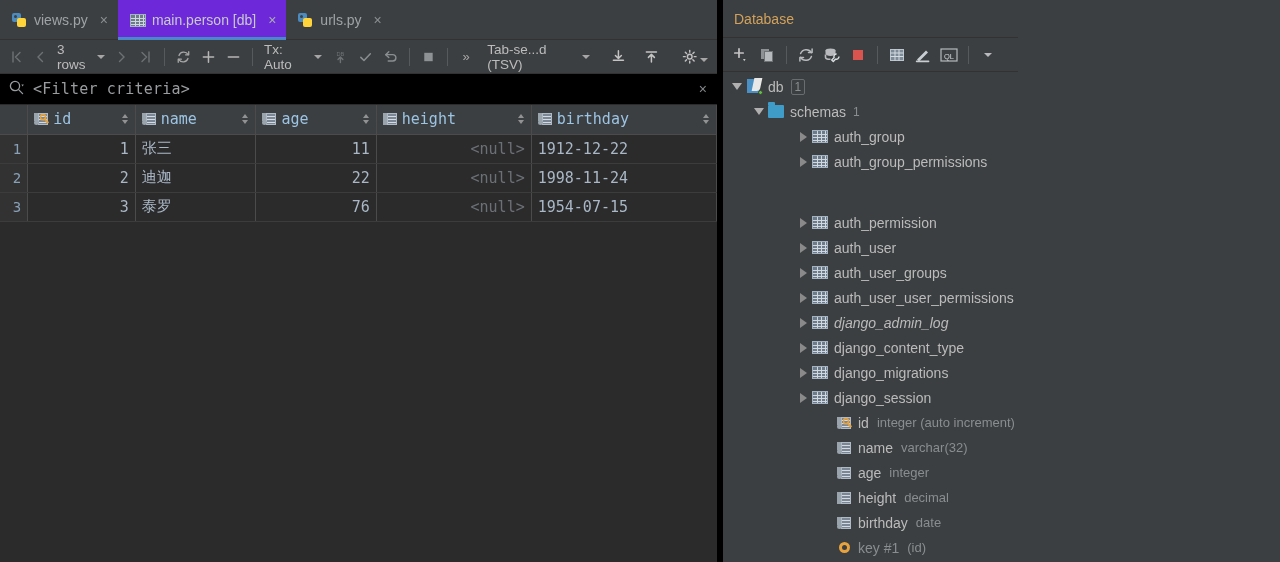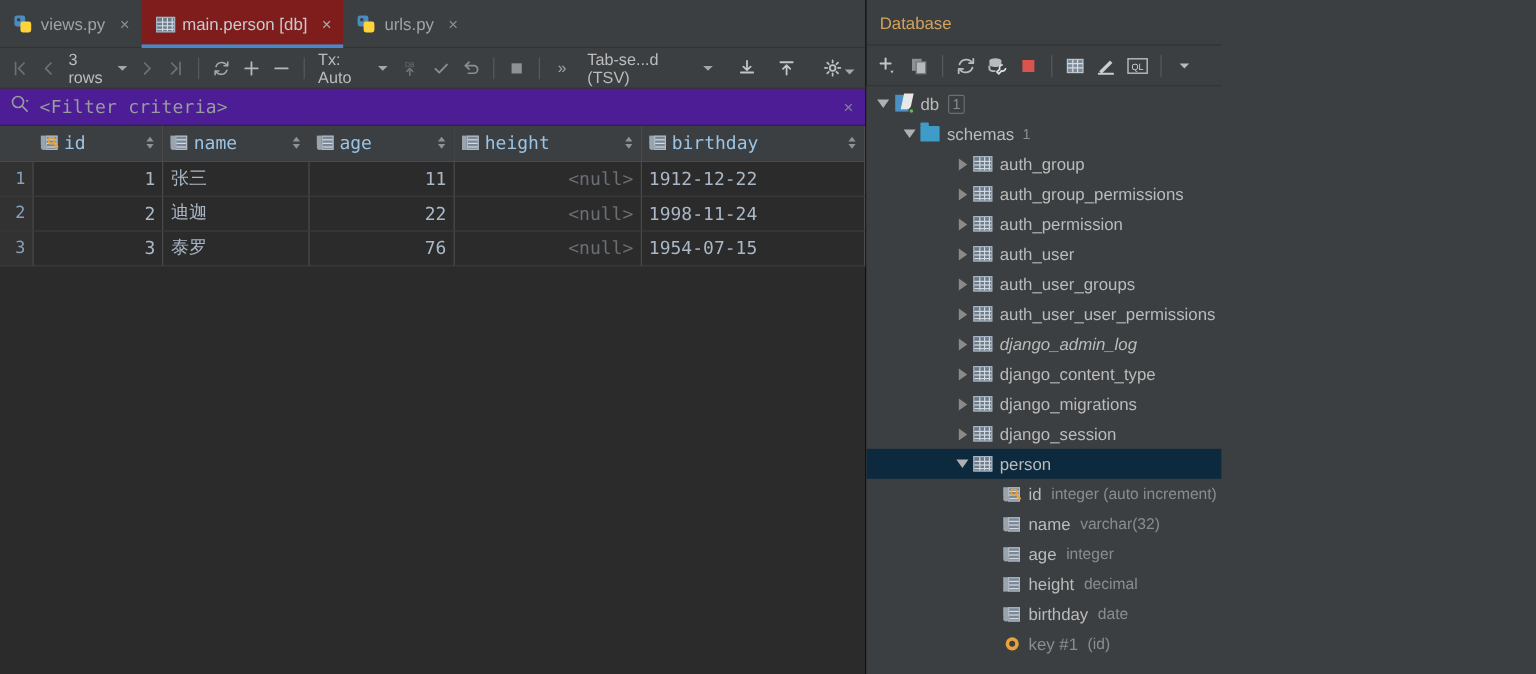--- a/index.html
+++ b/index.html
@@ -19,21 +19,21 @@
     position: relative; height: 40px; background: #3c3f41;
     display: flex; align-items: stretch;
     border-bottom: 1px solid #323232;
   }
   .tab {
     display: flex; align-items: center; gap: 6px;
     padding: 0 10px 0 12px; height: 40px;
     color: #9fa3a6; font-size: 14px; white-space: nowrap;
     position: relative;
   }
-  .tab.active { background: #7f1d1d; color: #c8cbce; }
+  .tab.active { background: #6d28d9; color: #c8cbce; }
   .tab.active::after {
     content: ""; position: absolute; left: 0; right: 0; bottom: 0;
     height: 3px; background: #4a88c7;
   }
   .tab .tclose {
     color: #8b8f92; font-size: 14px; margin-left: 6px; line-height: 1;
   }
   .tab.active .tclose { color: #a9adb0; }
 
   
@@ -80,21 +80,21 @@
   }
   .tbtn.dim { color: #6e7174; }
   .tbtn svg { display: block; }
   .tsep { width: 1px; height: 18px; background: #565a5c; margin: 0 6px; }
   .caret { width: 0; height: 0; border-left: 4px solid transparent;
            border-right: 4px solid transparent; border-top: 4px solid #a6a6a6; }
   .lbl { font-size: 13.5px; color: #bcbcbc; }
 
   
   .filterbar {
-    height: 31px; background: #4c1d95; display: flex; align-items: center;
+    height: 31px; background: #000000; display: flex; align-items: center;
     padding: 0 8px; border-bottom: 1px solid #2b2b2b;
   }
   .filtertext {
     font-family: "DejaVu Sans Mono", monospace; font-size: 15px;
     color: #9a9da0; margin-left: 8px; letter-spacing: 0.2px;
   }
   .filterclose { margin-left: auto; color: #83878a; font-size: 14px; padding-right: 2px; }
 
   
   .grid { position: relative; background: #2b2b2b; }
@@ -148,21 +148,21 @@
   .sorter::before, .sorter::after {
     content: ""; position: absolute; left: 0; width: 0; height: 0;
     border-left: 3.5px solid transparent; border-right: 3.5px solid transparent;
   }
   .sorter::before { top: 1px; border-bottom: 4px solid #b3b3b3; }
   .sorter::after { bottom: 1px; border-top: 4px solid #b3b3b3; }
 
   
   #right {
     width: 301px; height: 562px; background: #3c3f41;
-    border-left: 1px solid #000000; display: flex; flex-direction: column;
+    border-left: 6px solid #000000; display: flex; flex-direction: column;
   }
   .dbheader {
     height: 38px; display: flex; align-items: center; padding: 0 11px;
     color: #d2a25c; font-size: 14px; border-bottom: 1px solid #323232;
   }
   .dbtoolbar {
     height: 34px; display: flex; align-items: center; padding: 0 5px;
     border-bottom: 1px solid #323232; gap: 0;
   }
   .dbtree {
@@ -592,102 +592,93 @@
       </div>
       <div class="node" style="padding-left:72px;">
         <span class="twisty">
             <span class="tri-r"></span>
           </span>
         <span class="nicon">
             <span class="tblicon"></span>
           </span>
         <span class="nlabel">auth_group_permissions</span>
       </div>
+      <div class="node" style="padding-left:72px;margin-top:36px;">
+        <span class="twisty">
+            <span class="tri-r"></span>
+          </span>
+        <span class="nicon">
+            <span class="tblicon"></span>
+          </span>
+        <span class="nlabel">auth_permission</span>
+      </div>
       <div class="node" style="padding-left:72px;">
         <span class="twisty">
             <span class="tri-r"></span>
           </span>
         <span class="nicon">
             <span class="tblicon"></span>
           </span>
-        <span class="nlabel">auth_permission</span>
+        <span class="nlabel">auth_user</span>
       </div>
       <div class="node" style="padding-left:72px;">
         <span class="twisty">
             <span class="tri-r"></span>
           </span>
         <span class="nicon">
             <span class="tblicon"></span>
           </span>
-        <span class="nlabel">auth_user</span>
+        <span class="nlabel">auth_user_groups</span>
       </div>
       <div class="node" style="padding-left:72px;">
         <span class="twisty">
             <span class="tri-r"></span>
           </span>
         <span class="nicon">
             <span class="tblicon"></span>
           </span>
-        <span class="nlabel">auth_user_groups</span>
+        <span class="nlabel">auth_user_user_permissions</span>
+      </div>
+      <div class="node" style="padding-left:72px;font-style:italic;">
+        <span class="twisty">
+            <span class="tri-r"></span>
+          </span>
+        <span class="nicon">
+            <span class="tblicon"></span>
+          </span>
+        <span class="nlabel">django_admin_log</span>
       </div>
       <div class="node" style="padding-left:72px;">
         <span class="twisty">
             <span class="tri-r"></span>
           </span>
         <span class="nicon">
             <span class="tblicon"></span>
           </span>
-        <span class="nlabel">auth_user_user_permissions</span>
-      </div>
-      <div class="node" style="padding-left:72px;font-style:italic;">
-        <span class="twisty">
-            <span class="tri-r"></span>
-          </span>
-        <span class="nicon">
-            <span class="tblicon"></span>
-          </span>
-        <span class="nlabel">django_admin_log</span>
+        <span class="nlabel">django_content_type</span>
       </div>
       <div class="node" style="padding-left:72px;">
         <span class="twisty">
             <span class="tri-r"></span>
           </span>
         <span class="nicon">
             <span class="tblicon"></span>
           </span>
-        <span class="nlabel">django_content_type</span>
+        <span class="nlabel">django_migrations</span>
       </div>
       <div class="node" style="padding-left:72px;">
         <span class="twisty">
             <span class="tri-r"></span>
           </span>
         <span class="nicon">
             <span class="tblicon"></span>
           </span>
-        <span class="nlabel">django_migrations</span>
-      </div>
-      <div class="node" style="padding-left:72px;">
-        <span class="twisty">
-            <span class="tri-r"></span>
-          </span>
-        <span class="nicon">
-            <span class="tblicon"></span>
-          </span>
         <span class="nlabel">django_session</span>
       </div>
 
-      <div class="node selected" style="padding-left:72px;">
-        <span class="twisty">
-            <span class="tri-d"></span>
-          </span>
-        <span class="nicon">
-            <span class="tblicon"></span>
-          </span>
-        <span class="nlabel">person</span>
-      </div>
 
       <div class="node" style="padding-left:112px;">
         <span class="nicon">
           <span class="colicon">
             <span class="body"></span>
               <span class="bar"></span>
               <span class="dot"></span>
             <svg class="key" viewBox="0 0 9 10">
                 <circle cx="3" cy="3.2" r="2.6" fill="none" stroke="#e8a33d" stroke-width="1.6"></circle>
                 <path d="M4.6 4.8l3.4 3.6M6 7.2l1.1 1.2" stroke="#e8a33d" stroke-width="1.6" stroke-linecap="round"></path>

